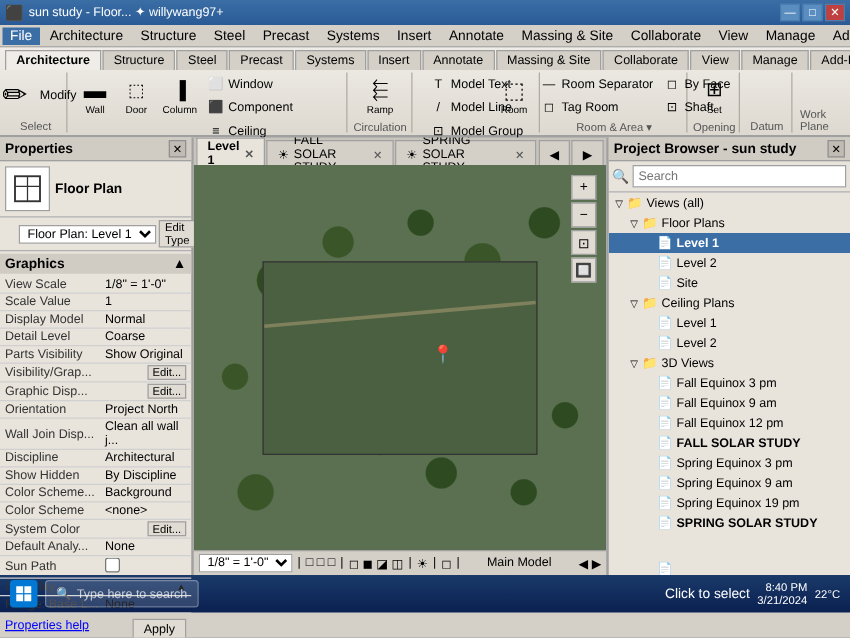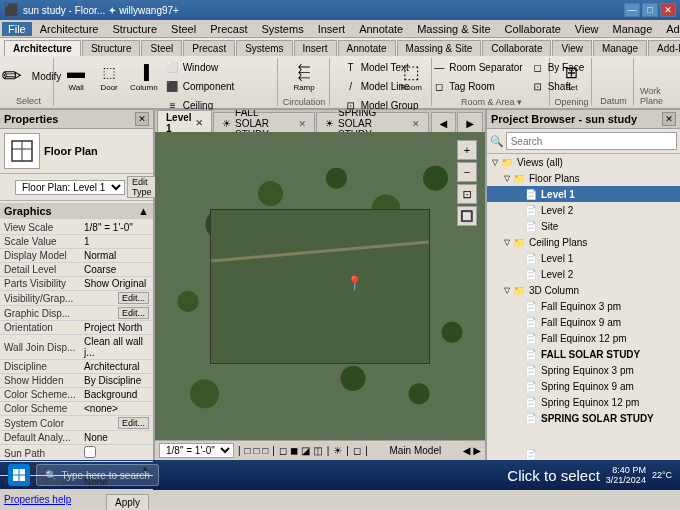--- a/index.html
+++ b/index.html
@@ -921,21 +921,21 @@
         <span class="tree-indent" style="width:24px;"></span>
         <span class="tree-toggle" style="width:12px;"></span>
         <span class="tree-icon">📄</span>
         <span class="tree-label">Level 2</span>
       </div>
 
       <div class="tree-node">
         <span class="tree-indent" style="width:12px;"></span>
         <span class="tree-toggle">▽</span>
         <span class="tree-icon">📁</span>
-        <span class="tree-label">3D Column</span>
+        <span class="tree-label">3D Views</span>
       </div>
 
       <div class="tree-node">
         <span class="tree-indent" style="width:24px;"></span>
         <span class="tree-toggle" style="width:12px;"></span>
         <span class="tree-icon">📄</span>
         <span class="tree-label">Fall Equinox 3 pm</span>
       </div>
 
       <div class="tree-node">
@@ -970,21 +970,21 @@
         <span class="tree-indent" style="width:24px;"></span>
         <span class="tree-toggle" style="width:12px;"></span>
         <span class="tree-icon">📄</span>
         <span class="tree-label">Spring Equinox 9 am</span>
       </div>
 
       <div class="tree-node">
         <span class="tree-indent" style="width:24px;"></span>
         <span class="tree-toggle" style="width:12px;"></span>
         <span class="tree-icon">📄</span>
-        <span class="tree-label">Spring Equinox 12 pm</span>
+        <span class="tree-label">Spring Equinox 19 pm</span>
       </div>
 
       <div class="tree-node">
         <span class="tree-indent" style="width:24px;"></span>
         <span class="tree-toggle" style="width:12px;"></span>
         <span class="tree-icon">📄</span>
         <span class="tree-label" style="font-weight:bold;">SPRING SOLAR STUDY</span>
       </div>
 
       <div class="tree-node">
@@ -1019,19 +1019,19 @@
       <rect x="7.5" y="1" width="5.5" height="5.5" fill="white"></rect>
       <rect x="1" y="7.5" width="5.5" height="5.5" fill="white"></rect>
       <rect x="7.5" y="7.5" width="5.5" height="5.5" fill="white"></rect>
     </svg>
   </div>
   <div style="background:rgba(255,255,255,0.15);border:1px solid rgba(255,255,255,0.3);border-radius:3px;height:22px;display:flex;align-items:center;padding:0 8px;gap:4px;">
     <span style="color:white;font-size:10px;">🔍</span>
     <span style="color:rgba(255,255,255,0.7);font-size:10px;">Type here to search</span>
   </div>
   <div style="flex:1;"></div>
-  <span style="color:white;font-size:15px;">Click to select</span>
+  <span style="color:white;font-size:11px;">Click to select</span>
   <div style="display:flex;flex-direction:column;align-items:flex-end;">
     <span style="color:white;font-size:9px;">8:40 PM</span>
     <span style="color:white;font-size:9px;">3/21/2024</span>
   </div>
   <span style="color:white;font-size:9px;">22°C</span>
 </div>
 
 </body></html>

